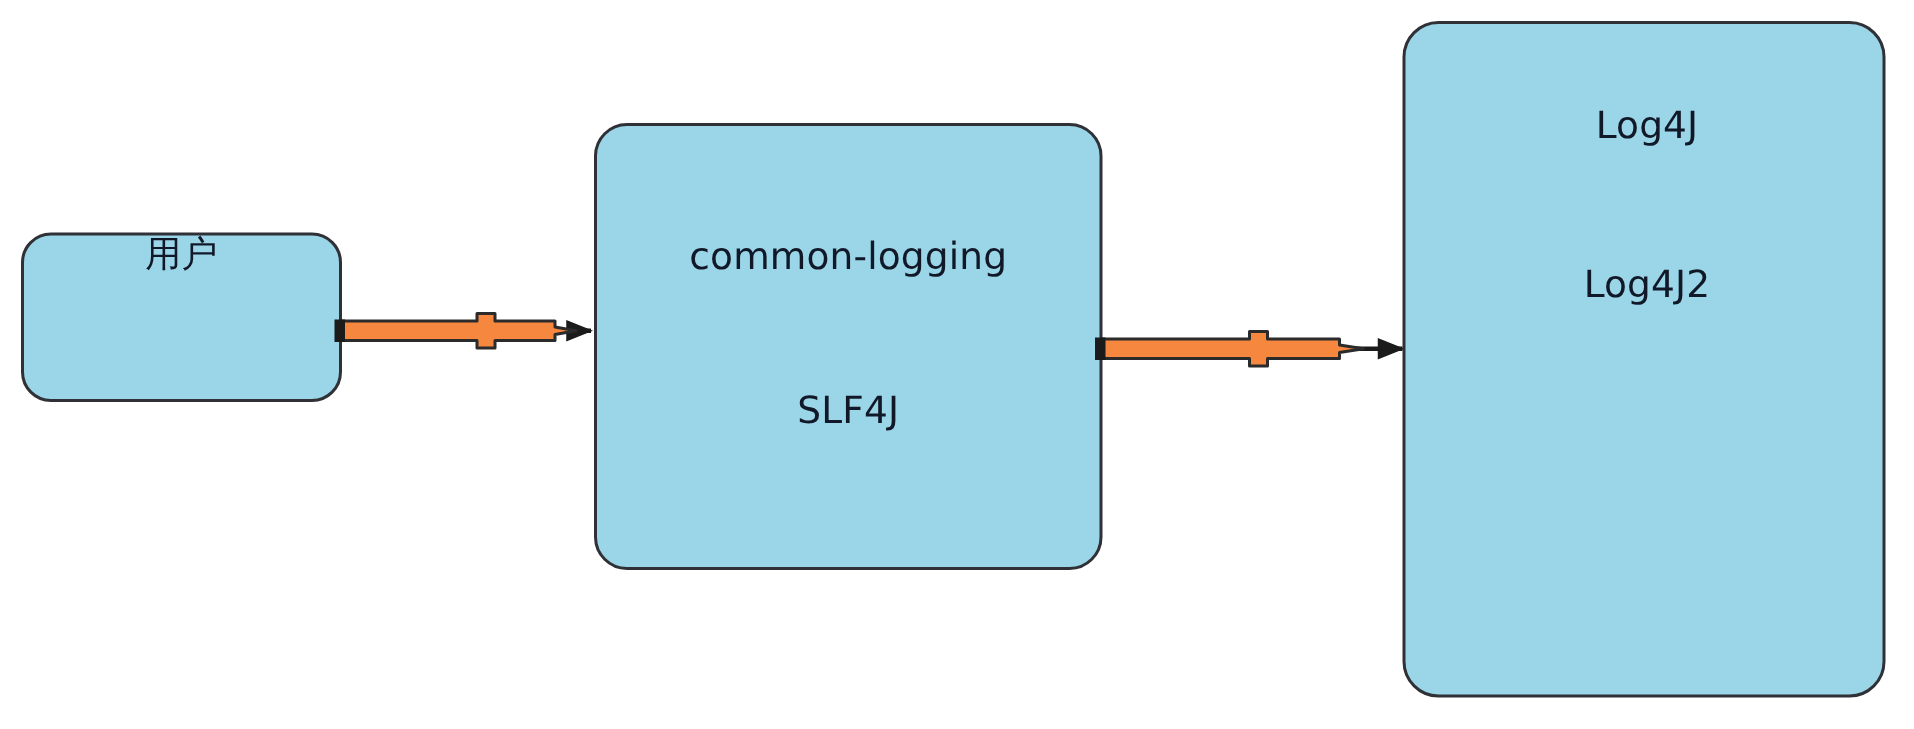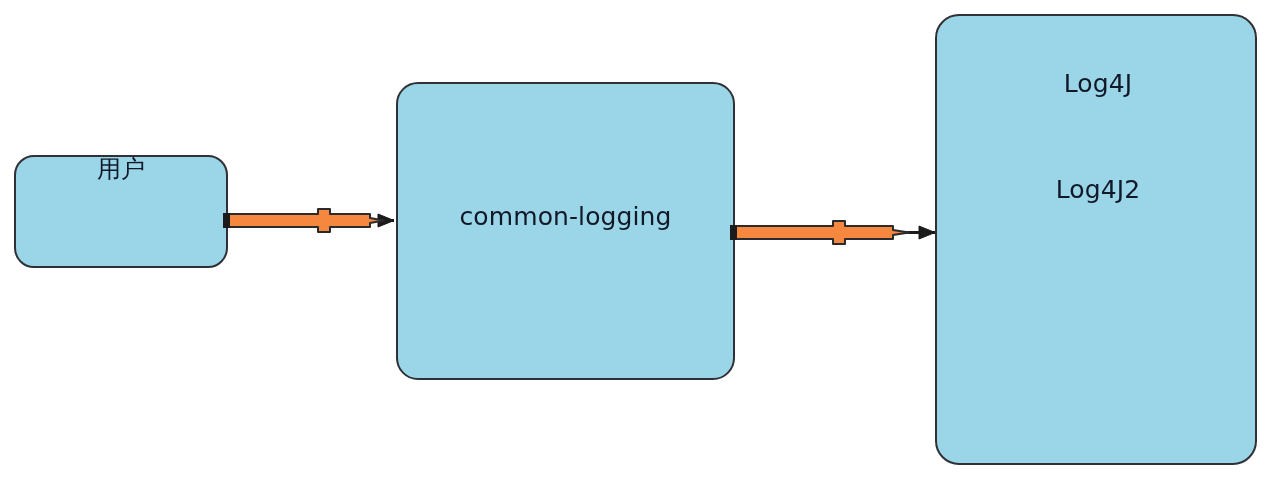--- a/index.html
+++ b/index.html
@@ -57,21 +57,20 @@
     top: 82px;
     width: 339px;
     height: 298px;
     border-radius: 22px;
   }
   #node-facade .node-label {
     position: absolute;
     left: 0;
     right: 0;
     text-align: center;
-    margin-top: 46px;
   }
   #node-facade .l0 { top: 74px; }
   #node-facade .l1 { top: 177px; }
 
   
   #node-impls {
     left: 935px;
     top: 14px;
     width: 322px;
     height: 451px;
@@ -115,20 +114,21 @@
       <polygon points="172,20.5 156,14 156,27" fill="#1B1B1B" stroke="#1B1B1B" stroke-width="1"></polygon>
 
       <polygon points="6,14 96,14 96,9 108,9 108,14 148,14 148,18 162,20.5 148,23 148,27 108,27 108,32 96,32 96,27 6,27" fill="#F5873F" stroke="#2B2B2B" stroke-width="2" stroke-linejoin="round"></polygon>
 
       <rect x="1" y="13" width="7" height="15" fill="#1B1B1B"></rect>
     </svg>
   </div>
 
   <div class="node" id="node-facade">
     <span class="node-label l0">common-logging</span>
+    <span class="node-label l1">SLF4J</span>
   </div>
 
   <div class="edge" id="edge-facade-impls">
     <svg width="218" height="42" viewBox="0 0 218 42">
       <line x1="6" y1="20.5" x2="206" y2="20.5" stroke="#1B1B1B" stroke-width="3"></line>
       <polygon points="206,20.5 190,14 190,27" fill="#1B1B1B" stroke="#1B1B1B" stroke-width="1"></polygon>
       <polygon points="6,14 104,14 104,9 116,9 116,14 164,14 164,18 180,20.5 164,23 164,27 116,27 116,32 104,32 104,27 6,27" fill="#F5873F" stroke="#2B2B2B" stroke-width="2" stroke-linejoin="round"></polygon>
       <rect x="1" y="13" width="7" height="15" fill="#1B1B1B"></rect>
     </svg>
   </div>

